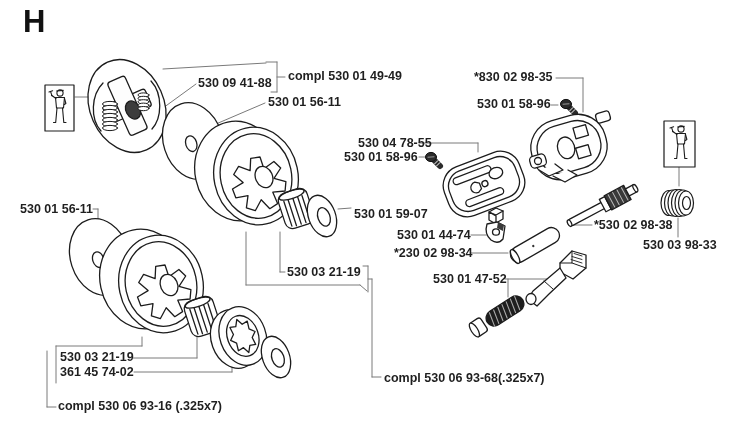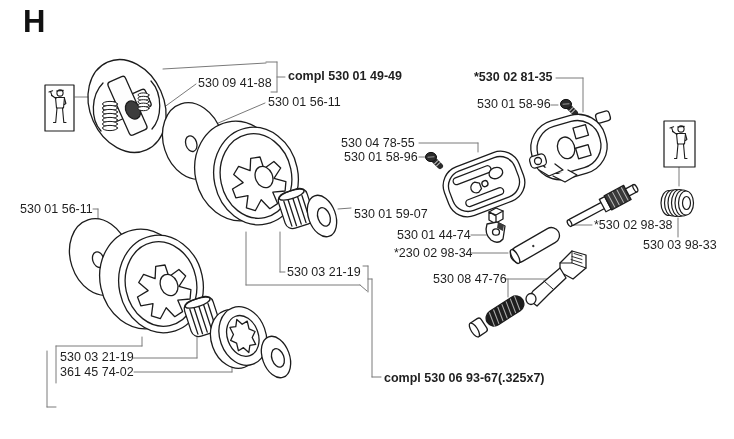--- a/index.html
+++ b/index.html
@@ -1,20 +1,20 @@
 <!DOCTYPE html>
 <html><head>
 <meta charset="utf-8">
 <style>
   html,body{margin:0;padding:0;background:#fff;}
   body{width:734px;height:439px;position:relative;overflow:hidden;
        font-family:"Liberation Sans", sans-serif;color:#1f1f1f;}
   .stage{position:absolute;left:0;top:0;width:734px;height:439px;}
   svg.art{position:absolute;left:0;top:0;width:734px;height:439px;}
-  .lbl{position:absolute;font-size:12.5px;line-height:13px;white-space:nowrap;color:#1f1f1f;}
+  .lbl{position:absolute;font-size:12.5px;line-height:13px;white-space:nowrap;color:#1f1f1f;font-weight:bold;}
   .lbl.b{font-weight:bold;text-align:right;}
   .section-letter{position:absolute;left:23px;top:4px;font-size:31px;font-weight:bold;color:#111;}
 </style>
 </head>
 <body>
 
 <div class="stage">
 
 <svg class="art" viewBox="0 0 734 439" fill="#ffffff" stroke="#1c1c1c" stroke-width="1.3" stroke-linejoin="round" stroke-linecap="round">
 
@@ -260,29 +260,30 @@
       <ellipse cx="473.5" cy="327" rx="3.2" ry="8"></ellipse>
     </g>
   </g>
 </svg>
 
 <div class="section-letter">H</div>
 
 <div class="lbl" style="left:198px;top:77px">530 09 41-88</div>
 <div class="lbl b" style="left:288px;top:70px">compl 530 01 49-49</div>
 <div class="lbl" style="left:268px;top:96px">530 01 56-11</div>
-<div class="lbl b" style="left:474px;top:71px">*530 02 81-35</div>
+<div class="lbl b" style="left:474px;top:71px">*830 02 98-35</div>
 <div class="lbl" style="left:477px;top:98px">530 01 58-96</div>
-<div class="lbl" style="left:341px;top:137px">530 04 78-55</div>
+<div class="lbl" style="left:358px;top:137px">530 04 78-55</div>
 <div class="lbl" style="left:344px;top:151px">530 01 58-96</div>
 <div class="lbl" style="left:354px;top:208px">530 01 59-07</div>
 <div class="lbl" style="left:20px;top:203px">530 01 56-11</div>
 <div class="lbl" style="left:397px;top:229px">530 01 44-74</div>
 <div class="lbl" style="left:394px;top:247px">*230 02 98-34</div>
 <div class="lbl" style="left:594px;top:219px">*530 02 98-38</div>
 <div class="lbl" style="left:643px;top:239px">530 03 98-33</div>
-<div class="lbl" style="left:433px;top:273px">530 08 47-76</div>
+<div class="lbl" style="left:433px;top:273px">530 01 47-52</div>
 <div class="lbl" style="left:287px;top:266px">530 03 21-19</div>
 <div class="lbl" style="left:60px;top:351px">530 03 21-19</div>
 <div class="lbl" style="left:60px;top:366px">361 45 74-02</div>
-<div class="lbl b" style="left:384px;top:372px">compl 530 06 93-67(.325x7)</div>
+<div class="lbl b" style="left:384px;top:372px">compl 530 06 93-68(.325x7)</div>
+<div class="lbl b" style="left:58px;top:400px">compl 530 06 93-16 (.325x7)</div>
 
 </div>
 
 </body></html>

